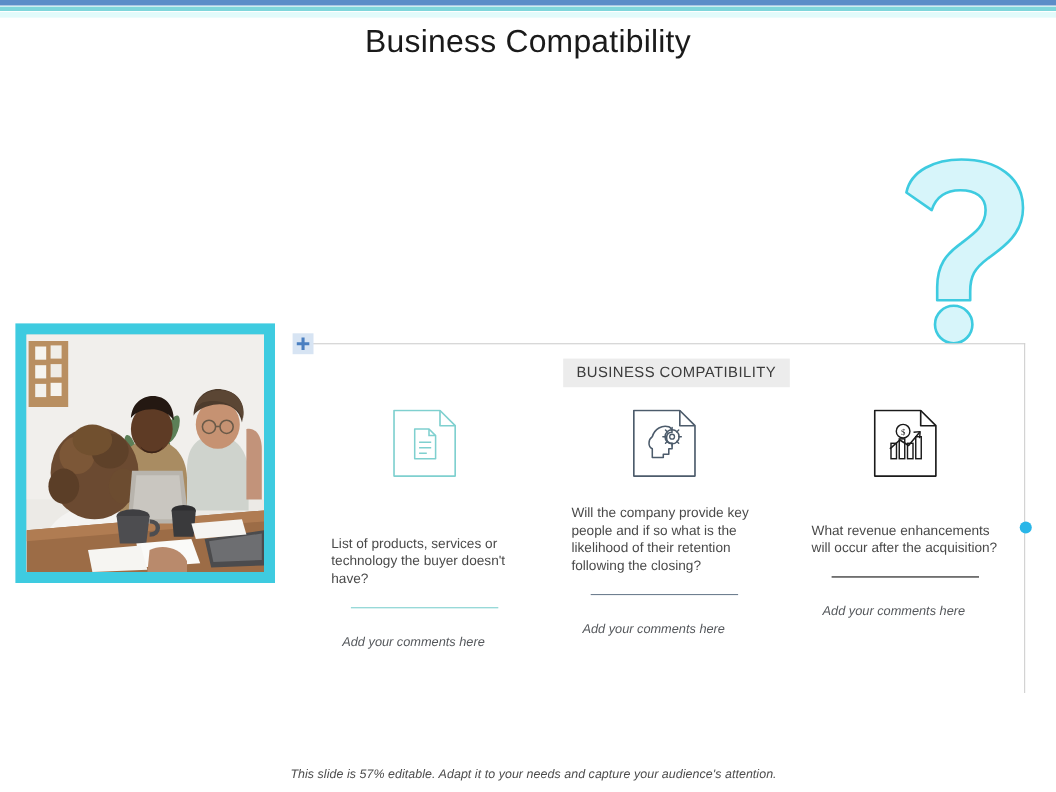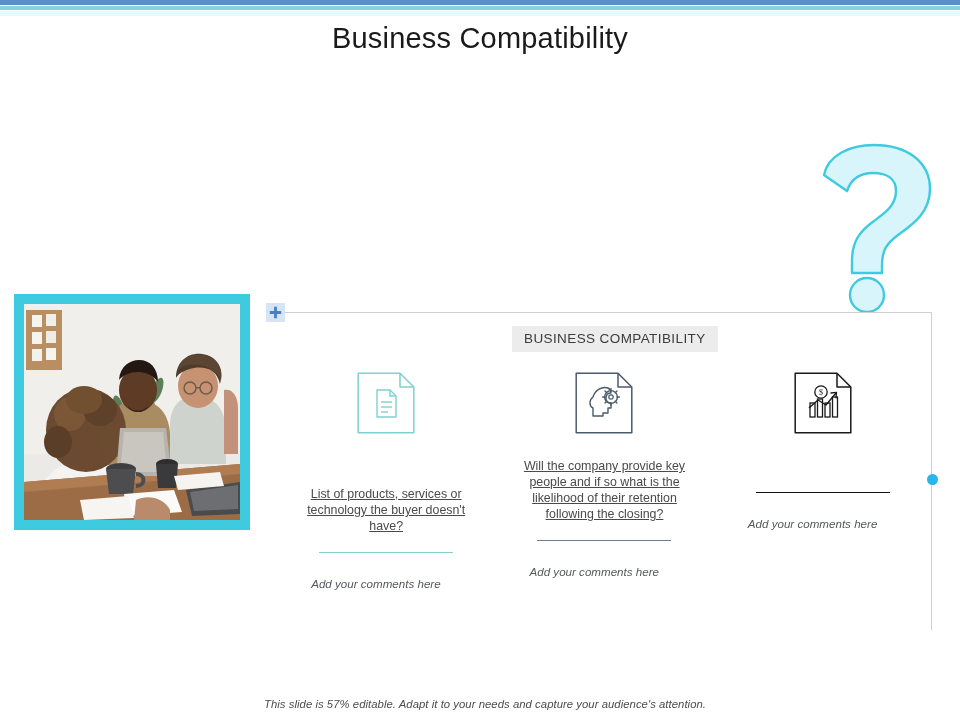--- a/index.html
+++ b/index.html
@@ -134,25 +134,24 @@
     align-items: center;
   }
   .col-icon {
     width: 58px;
     height: 62px;
     margin-bottom: 22px;
   }
   .col-icon svg { display: block; }
   .col-text {
     width: 170px;
-    text-align: center;
+    text-align: left;
     font-size: 12.4px;
     line-height: 16px;
     color: #4a4a4a;
-    text-decoration: underline;
   }
   .col-rule {
     width: 134px;
     height: 0;
     border-top: 1.4px solid #7fd0cf;
     margin-top: 18px;
   }
   .col-rule.rule-2 { border-top-color: #6f7f90; }
   .col-rule.rule-3 { border-top-color: #111111; }
   .col-comment {
@@ -355,20 +354,21 @@
         <rect x="23.5" y="27" width="5" height="18" fill="none" stroke="#1a1a1a" stroke-width="1.3"></rect>
         <rect x="31" y="31" width="5" height="14" fill="none" stroke="#1a1a1a" stroke-width="1.3"></rect>
         <rect x="38.5" y="25" width="5" height="20" fill="none" stroke="#1a1a1a" stroke-width="1.3"></rect>
         <path d="M15 36 L24 28 L32 33 L42 21" fill="none" stroke="#1a1a1a" stroke-width="1.4" stroke-linejoin="round"></path>
         <path d="M36.5 21 L42.5 20.4 L42 26.4" fill="none" stroke="#1a1a1a" stroke-width="1.3" stroke-linejoin="round"></path>
         <circle cx="27" cy="20" r="6.2" fill="#ffffff" stroke="#1a1a1a" stroke-width="1.3"></circle>
         <text x="27" y="23.4" font-family="'Liberation Serif', serif" font-size="8" text-anchor="middle" fill="#1a1a1a">$</text>
       </svg>
     </div>
     <div class="spacer"></div>
+    <div class="col-text">What revenue enhancements will occur after the acquisition?</div>
     <div class="col-rule rule-3"></div>
     <div class="col-comment">Add your comments here</div>
   </div>
 
 </div>
 
 <div class="footer-note">This slide is 57% editable. Adapt it to your needs and capture your audience's attention.</div>
 <div class="page-number">28</div>
 
 </body></html>

